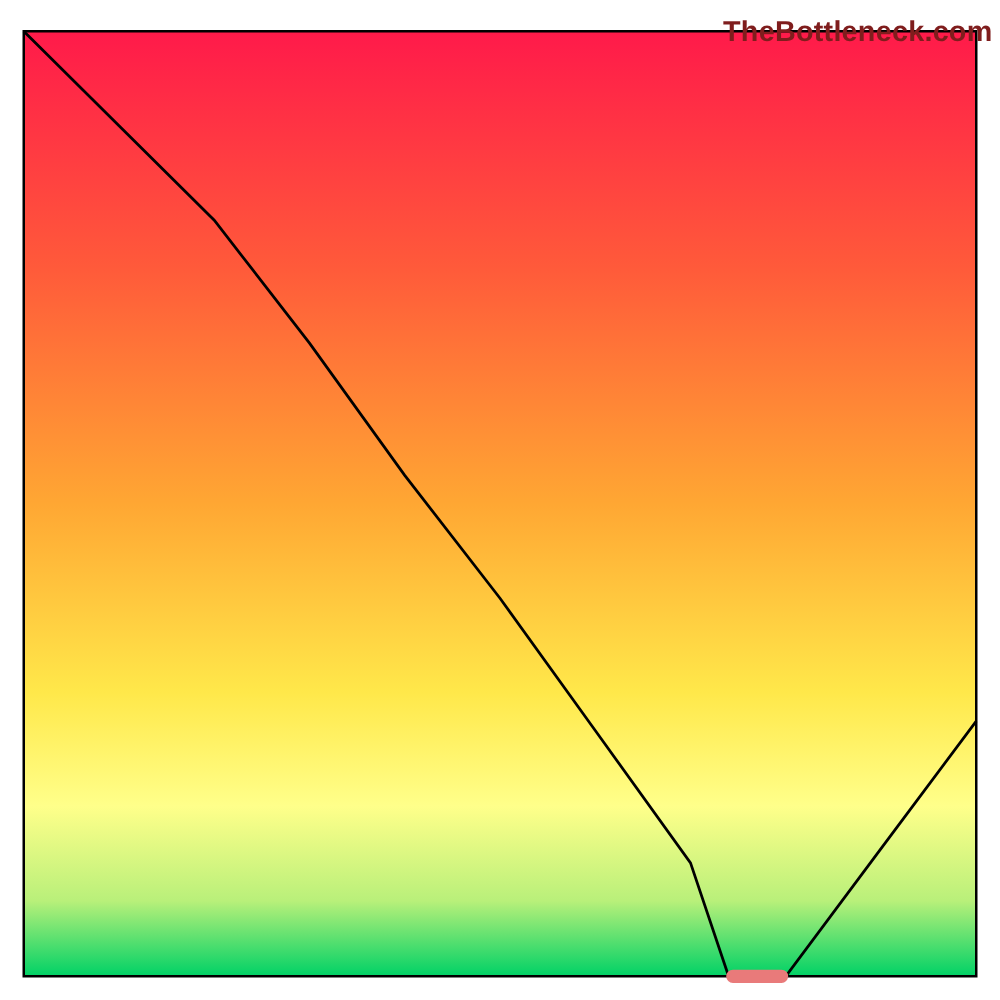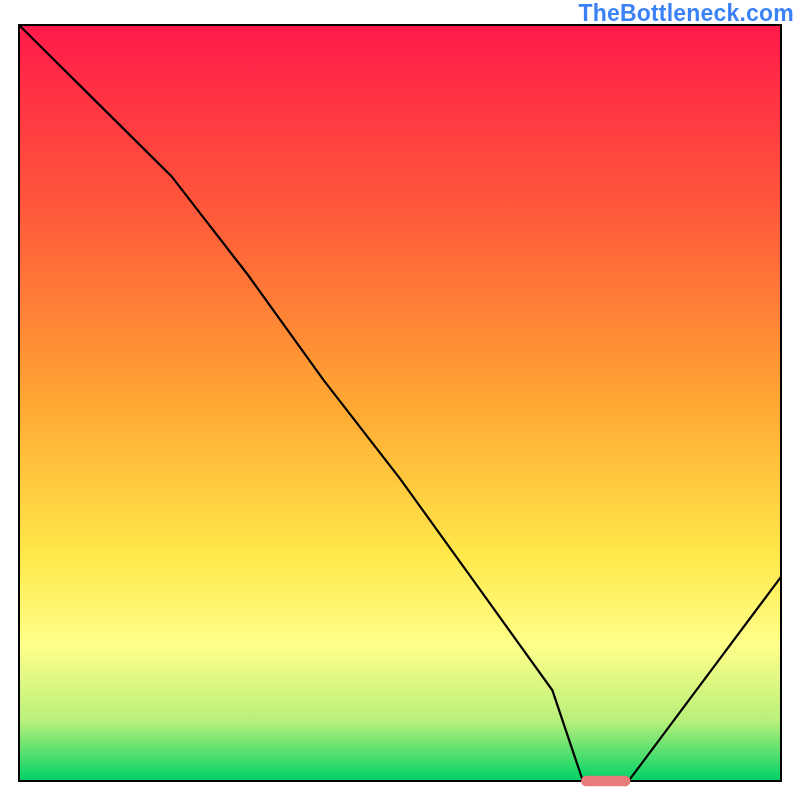--- a/index.html
+++ b/index.html
@@ -10,26 +10,26 @@
     background: #ffffff;
     overflow: hidden;
   }
   .chart-container {
     position: relative;
     width: 800px;
     height: 800px;
   }
   .watermark {
     position: absolute;
-    top: 0;
+    top: 12px;
     right: 6px;
     font-family: Arial, Helvetica, sans-serif;
     font-size: 23px;
     font-weight: bold;
-    color: #3b82f6;
+    color: #7f1d1d;
     user-select: none;
     letter-spacing: 0.2px;
   }
   svg.plot {
     position: absolute;
     left: 0;
     top: 0;
     width: 800px;
     height: 800px;
     display: block;

